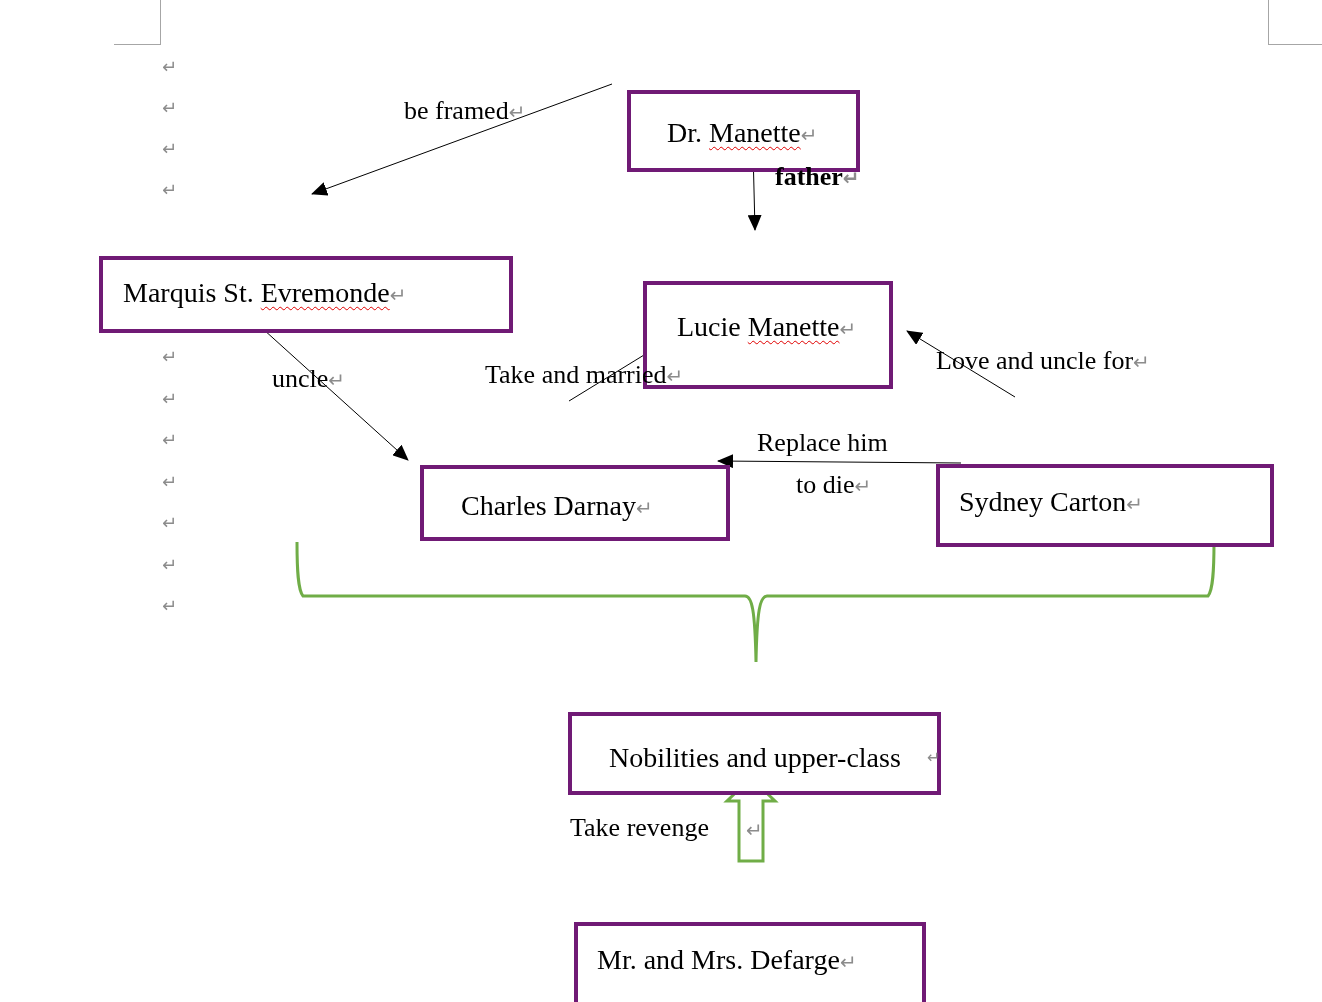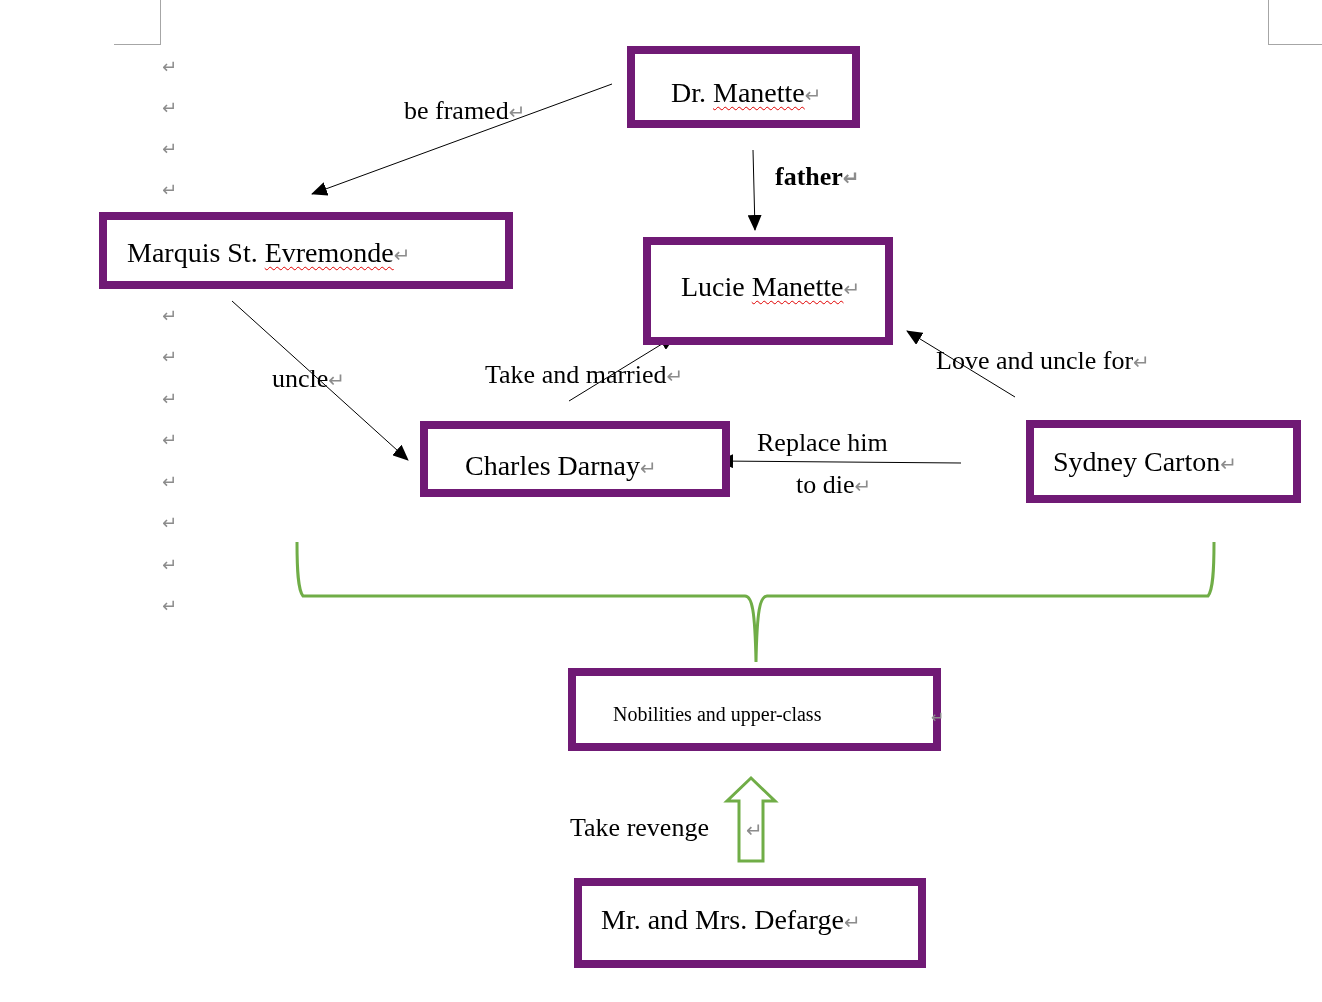--- a/index.html
+++ b/index.html
@@ -1,20 +1,20 @@
 <!DOCTYPE html>
 <html><head>
   <meta charset="utf-8">
   <style>
     html, body { margin:0; padding:0; background:#ffffff; }
     body { width:1322px; height:1002px; position:relative; overflow:hidden;
            font-family:"Liberation Serif", serif; color:#000; }
     .corner { position:absolute; border-color:#a6a6a6; border-style:solid; border-width:0; }
     .pilcrow { position:absolute; font-family:"DejaVu Sans", sans-serif; color:#8c8c8c; font-size:18px; line-height:1; }
-    .box { position:absolute; box-sizing:border-box; border:8px solid #701a75; background:#fff; }
+    .box { position:absolute; box-sizing:border-box; border:4px solid #701a75; background:#fff;margin-top:44px; }
     .box-text { position:absolute; font-size:28px; white-space:nowrap; line-height:1; }
     .ret { color:#8c8c8c; font-family:"DejaVu Sans", sans-serif; font-size:20px; }
     .squig { text-decoration: underline wavy #e00000; text-decoration-thickness:1px; text-underline-offset:4px; }
     .label { position:absolute; font-size:26px; white-space:nowrap; line-height:1; }
     svg.lines { position:absolute; left:0; top:0; width:1322px; height:1002px; pointer-events:none; }
   </style>
 </head>
 <body>
 
 <div class="corner" style="left:114px; top:0; width:46px; height:44px; border-right-width:1px; border-bottom-width:1px;"></div>
@@ -71,28 +71,28 @@
     <span>Lucie </span><span class="squig">Manette</span><span class="ret">↵</span>
   </span>
 </div>
 
 <div class="box" style="left:420px; top:421px; width:310px; height:76px;">
   <span class="box-text" style="left:37px; top:23px;">
     <span>Charles Darnay</span><span class="ret">↵</span>
   </span>
 </div>
 
-<div class="box" style="left:1026px; top:420px; width:275px; height:83px;">
+<div class="box" style="left:936px; top:420px; width:338px; height:83px;">
   <span class="box-text" style="left:19px; top:20px;">
     <span>Sydney Carton</span><span class="ret">↵</span>
   </span>
 </div>
 
 <div class="box" style="left:568px; top:668px; width:373px; height:83px;">
-  <span class="box-text" style="left:37px; top:28px; font-size:20px;text-align:center;">
+  <span class="box-text" style="left:37px; top:28px; font-size:28px;text-align:center;">
     <span>Nobilities and upper-class</span>
   </span>
   <span class="ret" style="position:absolute; left:355px; top:32px; font-size:16px;">↵</span>
 </div>
 
 <div class="box" style="left:574px; top:878px; width:352px; height:90px;">
   <span class="box-text" style="left:19px; top:20px;">
     <span>Mr. and Mrs. Defarge</span><span class="ret">↵</span>
   </span>
 </div>

